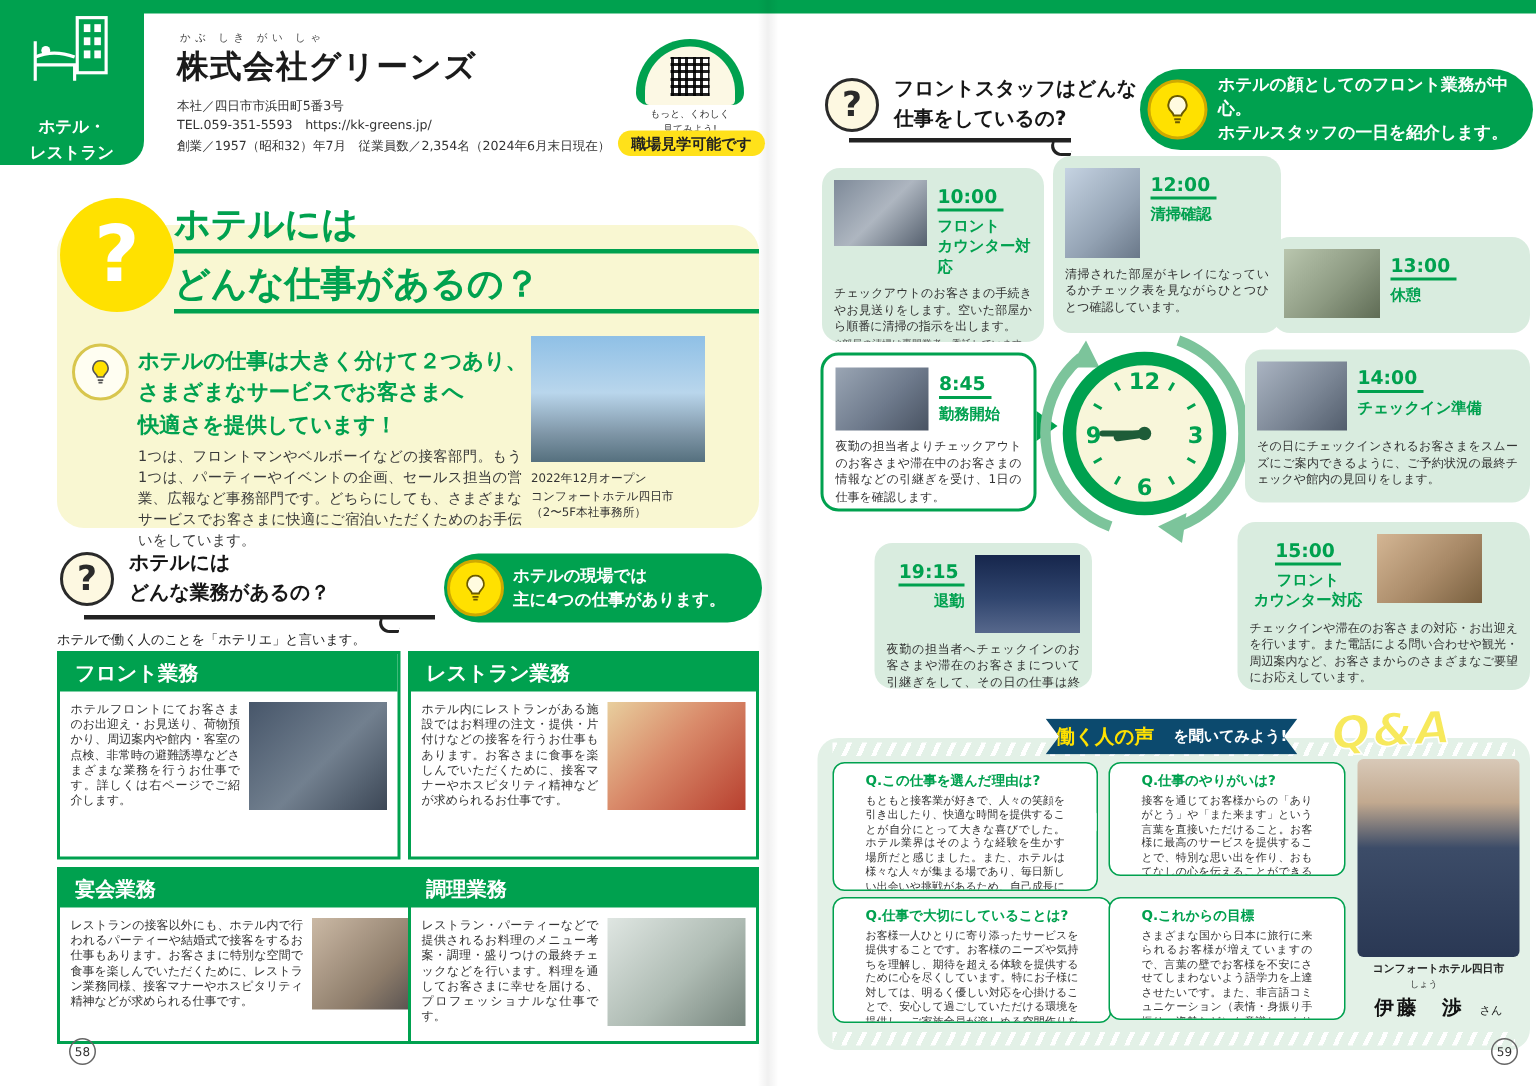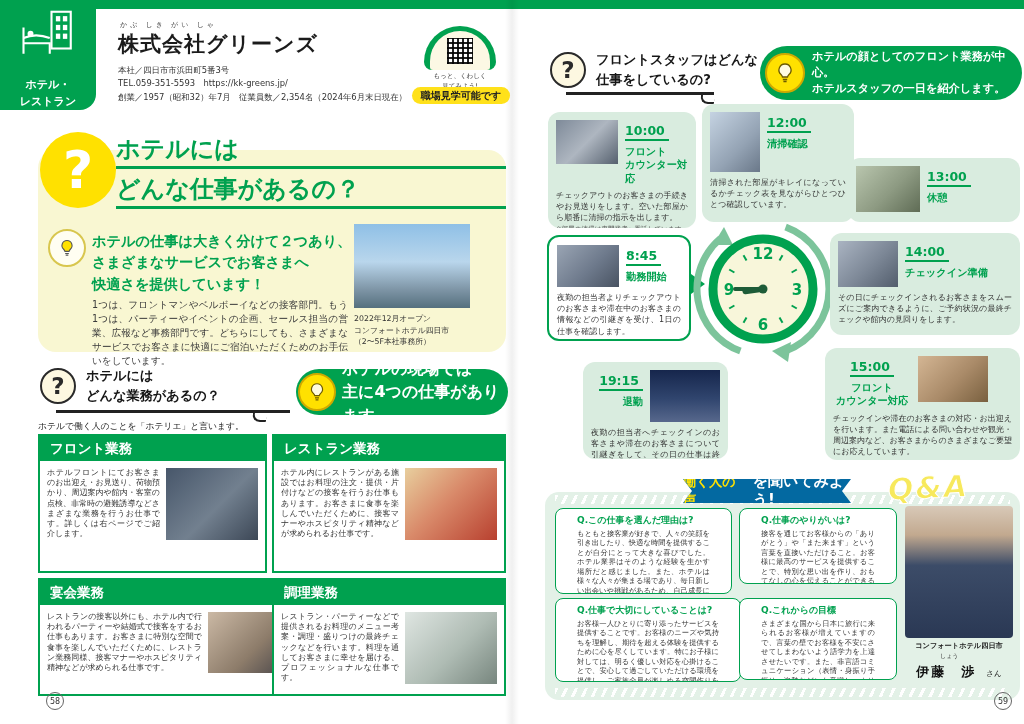--- a/index.html
+++ b/index.html
@@ -65,21 +65,21 @@
   .bubble-bulb{position:absolute;border-radius:50%;background:#ffe100;border:2px solid #cfa900;
     display:flex;align-items:center;justify-content:center;box-sizing:border-box;}
   .bubble-text{color:#fff;font-weight:800;line-height:1.45;}
 
   .q2-circle{left:40px;top:368px;}
   .q2-title{left:86px;top:366px;}
   .q2-underline{left:56px;top:410px;width:234px;}
   .q2-tail{left:252px;top:412px;}
   .q2-bubble{left:296px;top:369px;width:212px;height:46px;border-radius:23px;}
   .q2-bubble .bubble-bulb{left:2px;top:4px;width:38px;height:38px;}
-  .q2-bubble .bubble-text{margin-left:46px;font-size:16px;}
+  .q2-bubble .bubble-text{margin-left:46px;font-size:11px;}
   .hoterie-note{position:absolute;left:38px;top:421px;font-size:8.8px;color:#222;}
 
   
   .job-card{position:absolute;background:#fff;border:2px solid #00a14f;box-sizing:border-box;}
   .jc1{left:38px;top:434px;width:229px;height:139px;}
   .jc2{left:272px;top:434px;width:234px;height:139px;}
   .jc3{left:38px;top:578px;width:271px;height:118px;}
   .jc4{left:272px;top:578px;width:234px;height:118px;}
   .job-header{height:25px;background:#00a14f;color:#fff;font-size:13.5px;font-weight:800;
     display:flex;align-items:center;padding-left:10px;}
@@ -126,25 +126,25 @@
   .ph-checkin{background:linear-gradient(135deg,#aab4c2 0%,#7c8796 55%,#525d6c 100%);}
   .ph-night{background:linear-gradient(180deg,#16264c 0%,#30456e 55%,#57688c 100%);}
   .ph-counter{background:linear-gradient(135deg,#d4b694 0%,#a98a68 55%,#79603f 100%);}
   .clock-wrap{position:absolute;left:688px;top:214px;width:150px;height:150px;}
 
   
   .voices{position:absolute;left:545px;top:492px;width:475px;height:208px;background:#e3f1e7;border-radius:14px;}
   .voices::before,.voices::after{content:"";position:absolute;left:10px;right:10px;height:9px;
     background:repeating-linear-gradient(115deg,#ffffff 0 3px,rgba(255,255,255,0) 3px 9px);}
   .voices::before{top:3px;} .voices::after{bottom:3px;}
-  .ribbon{position:absolute;left:683px;top:479px;width:168px;height:24px;background:#0369a1;
+  .ribbon{position:absolute;left:697px;top:479px;width:168px;height:24px;background:#0c4a6e;
     display:flex;align-items:center;justify-content:center;gap:13px;
     clip-path:polygon(0 0,100% 0,calc(100% - 9px) 50%,100% 100%,0 100%,9px 50%);z-index:3;}
   .ribbon-hl{font-size:13px;font-weight:800;color:#ffe100;}
-  .ribbon-rest{font-size:15px;font-weight:800;color:#fff;}
+  .ribbon-rest{font-size:10px;font-weight:800;color:#fff;}
   .qa-logo{position:absolute;left:888px;top:470px;font-size:30px;font-style:italic;font-weight:800;
     color:#f7e95c;-webkit-text-stroke:1px #ffffff;transform:rotate(-3deg);z-index:3;letter-spacing:2px;}
   .qa-card{position:absolute;background:#fff;border:1.5px solid #00a14f;border-radius:8px;
     padding:5px 21px;box-sizing:border-box;overflow:hidden;z-index:2;}
   .qa-card::after{content:"";position:absolute;right:-5.5px;top:40%;width:9px;height:9px;background:#fff;
     border-top:1.5px solid #00a14f;border-right:1.5px solid #00a14f;transform:rotate(45deg);}
   .qa-q{font-size:9px;font-weight:800;color:#00a14f;margin-bottom:2px;}
   .qa-a{font-size:7.3px;line-height:1.3;color:#333;text-align:justify;}
   .qa1{left:555px;top:508px;width:177px;height:86px;}
   .qa2{left:739px;top:508px;width:158px;height:76px;}

